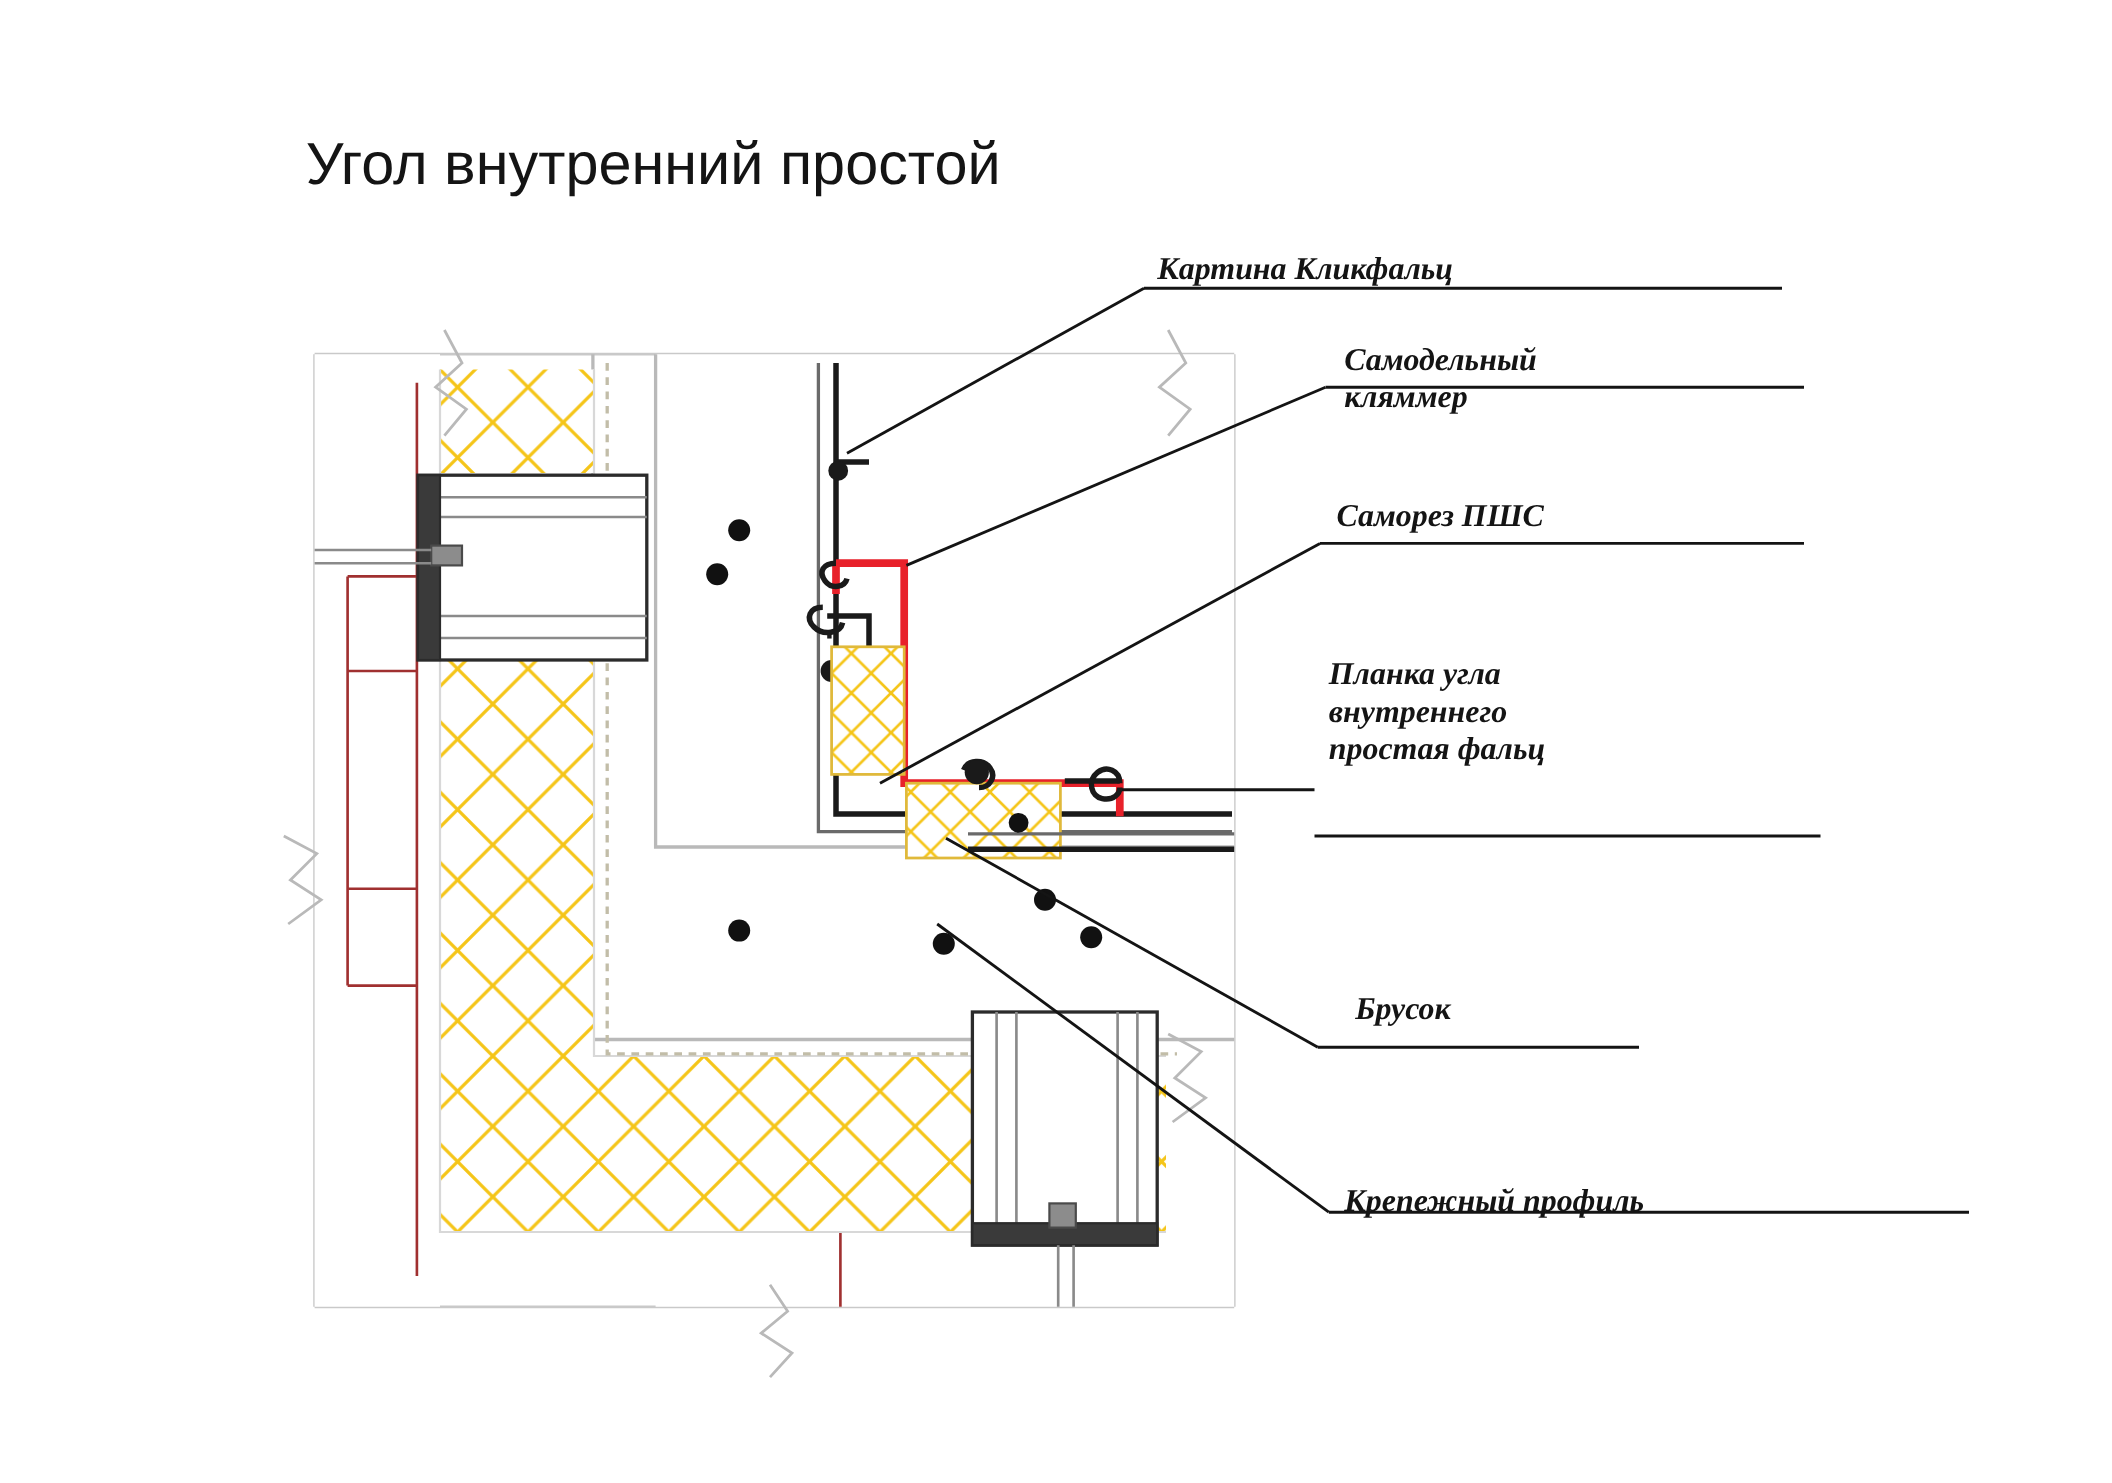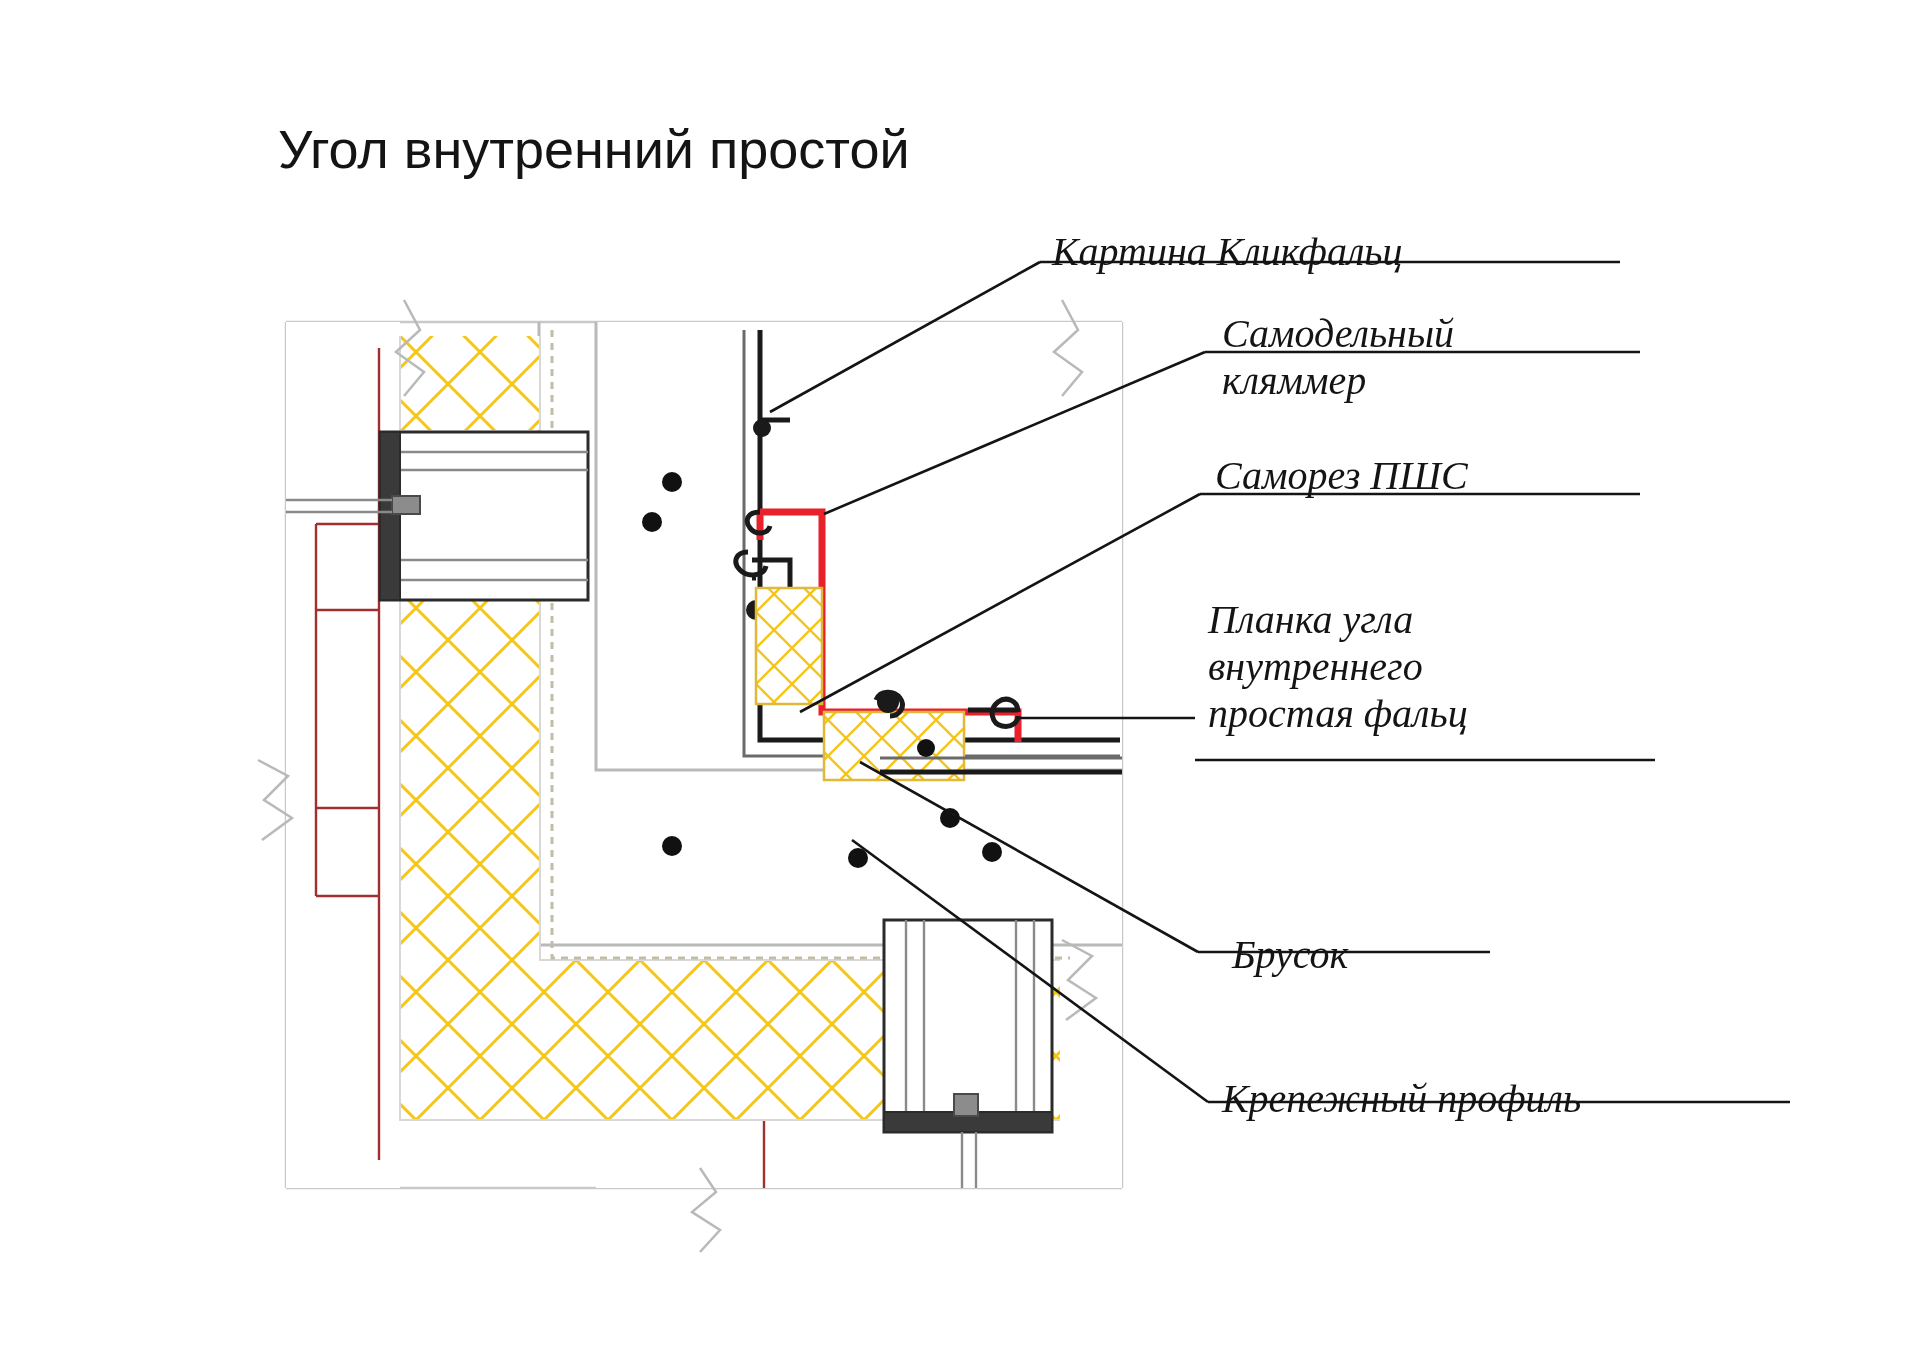--- a/index.html
+++ b/index.html
@@ -29,23 +29,23 @@
     font-size: 54px;
     font-weight: 400;
     color: #141414;
     letter-spacing: 0px;
     white-space: nowrap;
   }
   .callout {
     position: absolute;
     font-family: "Liberation Serif", serif;
     font-style: italic;
-    font-weight: 400;
+    font-weight: 700;
     color: #141414;
-    font-size: 40px;
+    font-size: 29px;
     line-height: 1.18;
     white-space: pre-line;
   }
   svg.diagram {
     position: absolute;
     left: 0;
     top: 0;
     width: 1920px;
     height: 1348px;
   }
@@ -220,17 +220,17 @@
 
   <div class="callout" style="left:1215px; top:452px;">Саморез ПШС</div>
 
   <div class="callout" style="left:1222px; top:310px; text-align:left;">Самодельный
 кляммер</div>
 
   <div class="callout" style="left:1208px; top:596px;">Планка угла
 внутреннего
 простая фальц</div>
 
-  <div class="callout" style="left:1232px; top:900px;margin-top:31px;">Брусок</div>
+  <div class="callout" style="left:1232px; top:900px;">Брусок</div>
 
   <div class="callout" style="left:1222px; top:1050px;margin-top:25px;">Крепежный профиль</div>
 
 </div>
 
 </body></html>

